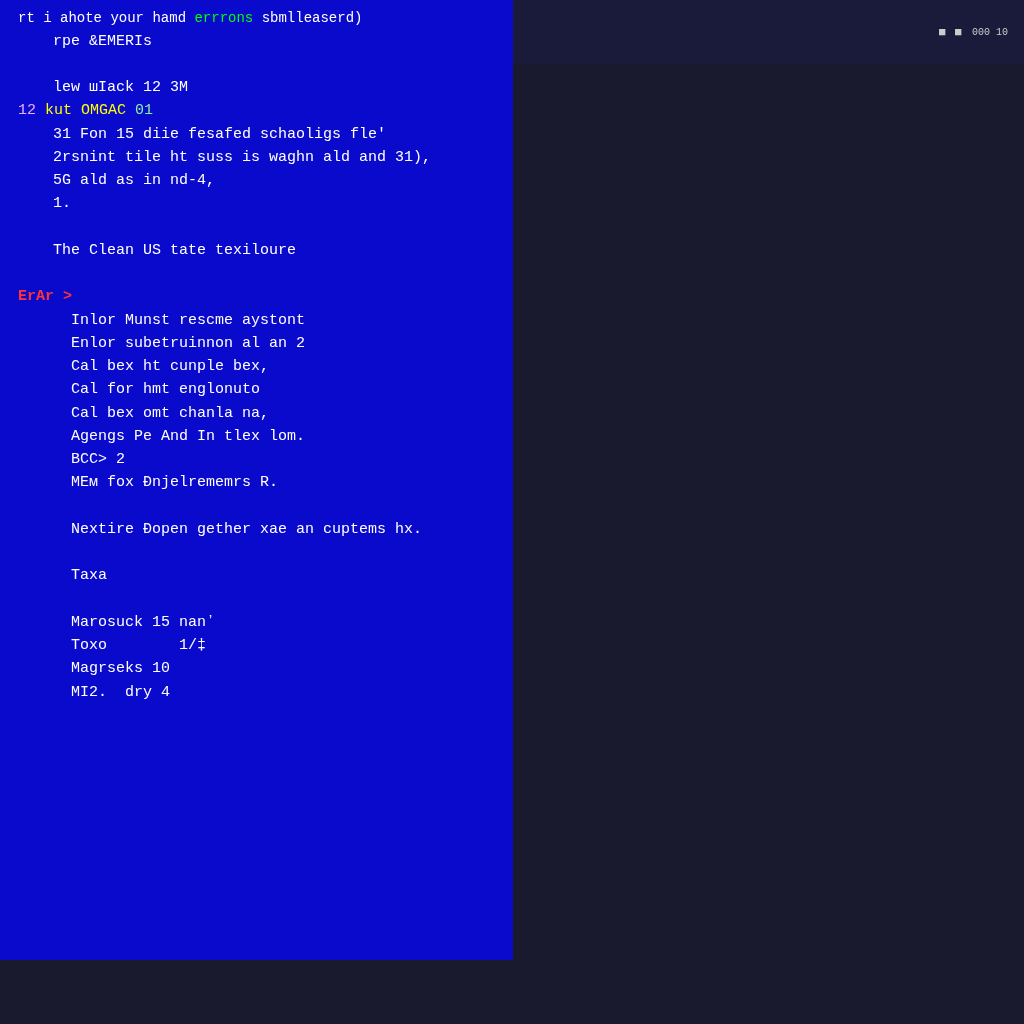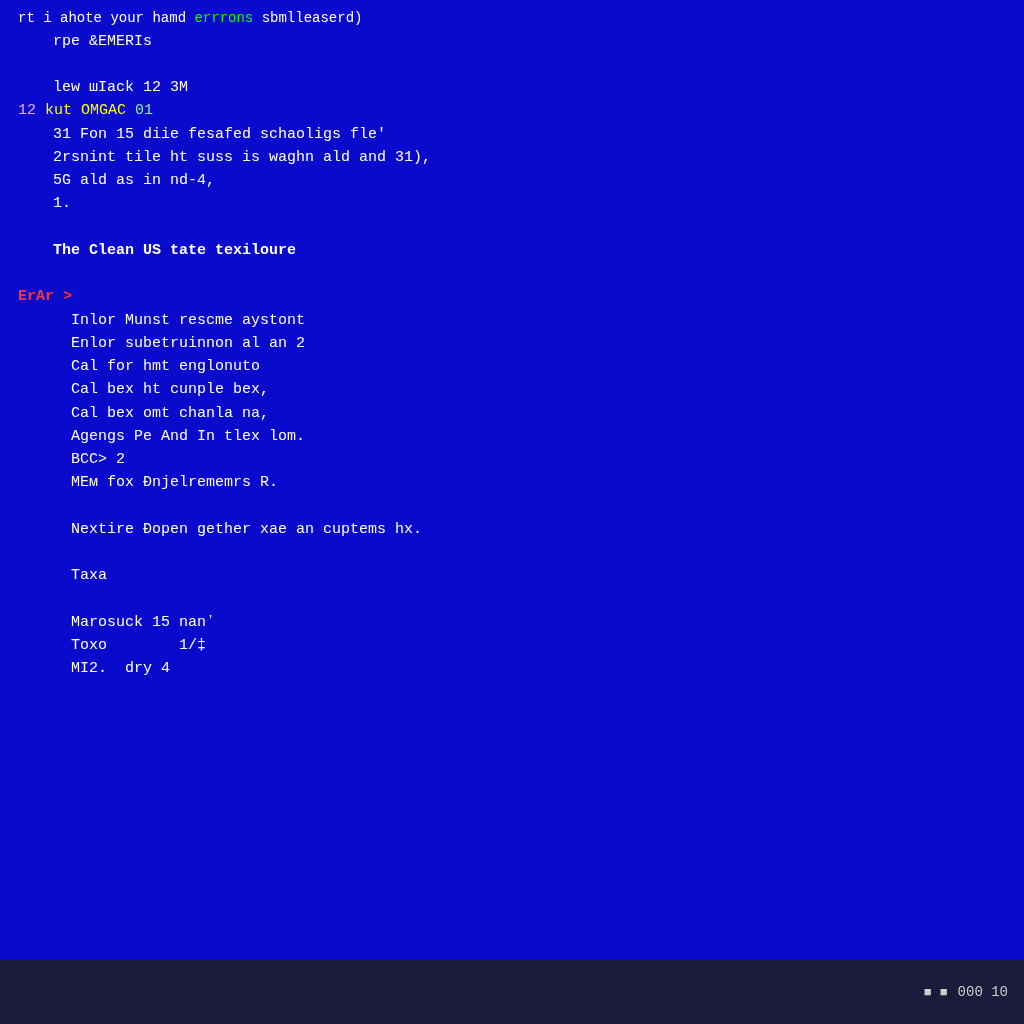--- a/index.html
+++ b/index.html
@@ -13,21 +13,21 @@
       justify-content: center;
       overflow: hidden;
     }
 
     .monitor {
       width: 1024px;
       height: 1024px;
       background: #1a1a2e;
       position: relative;
       display: flex;
-      flex-direction: column;
+      flex-direction: row;
     }
 
     .screen {
       width: 100%;
       height: 960px;
       background: #0a0acd;
       padding: 8px 18px 8px 18px;
       font-family: 'Courier New', Courier, monospace;
       font-size: 15px;
       line-height: 1.55;
@@ -52,21 +52,21 @@
       gap: 8px;
     }
 
     .taskbar-icon {
       color: #ccc;
       font-size: 13px;
     }
 
     .taskbar-time {
       color: #ccc;
-      font-size: 14px;
+      font-size: 10px;
       font-family: 'Courier New', Courier, monospace;
     }
 
     
     .white { color: #ffffff; margin-left: 35px; }
 
     .line {
       display: block;
       white-space: pre;
     }
@@ -95,38 +95,39 @@
     <span class="line top-partial"><span style="color:#ffffff">rt i ahote your hamd </span><span style="color:#00ff00">errrons</span><span style="color:#ffffff"> sbmlleaserd)</span></span>
     <span class="line white">rpe &amp;EMERIs</span>
     <span class="blank-line"></span>
     <span class="line white">lew шIack 12 3M</span>
     <span class="line"><span style="color:#f0abfc">12 </span><span style="color:#ffff00">kut</span><span style="color:#ffffff"> </span><span style="color:#ffff00">OMGAC</span><span style="color:#86efac"> 01</span></span>
     <span class="line white">31 Fon 15 diie fesafed schaoligs fle'</span>
     <span class="line white">2rsnint tile ht suss is waghn ald and 31),</span>
     <span class="line white">5G ald as in nd-4,</span>
     <span class="line white">1.</span>
     <span class="blank-line"></span>
-    <span class="line white" style="font-weight:bold;">The Clean US tate texiloure</span>
+    <span class="line white" style="font-weight:normal;">The Clean US tate texiloure</span>
     <span class="blank-line"></span>
     <span class="line"><span class="error-prompt">ErAr &gt;</span></span>
     <span class="line white">  Inlor Munst rescme aystont</span>
     <span class="line white">  Enlor subetruinnon al an 2</span>
+    <span class="line white">  Cal bex ht cunple bex,</span>
     <span class="line white">  Cal for hmt englonuto</span>
-    <span class="line white">  Cal bex ht cunple bex,</span>
     <span class="line white">  Cal bex omt chanla na,</span>
     <span class="line white">  Agengs Pe And In tlex lom.</span>
     <span class="line white">  BCC&gt; 2</span>
     <span class="line white">  MEм fox Đnjelrememrs R.</span>
     <span class="blank-line"></span>
     <span class="line white">  Nextire Đopen gether xae an cuptems hx.</span>
     <span class="blank-line"></span>
     <span class="line white">  Taxa</span>
     <span class="blank-line"></span>
     <span class="line white">  Marosuck 15 nanʼ</span>
     <span class="line white">  Toxo        1/‡</span>
+    <span class="line white">  Magrseks 10</span>
     <span class="line white">  MI2.  dry 4</span>
 
   </div>
 
   <div class="taskbar">
     <div class="taskbar-icons">
       <span class="taskbar-icon">■</span>
       <span class="taskbar-icon">■</span>
     </div>
     <span class="taskbar-time">000 10</span>

